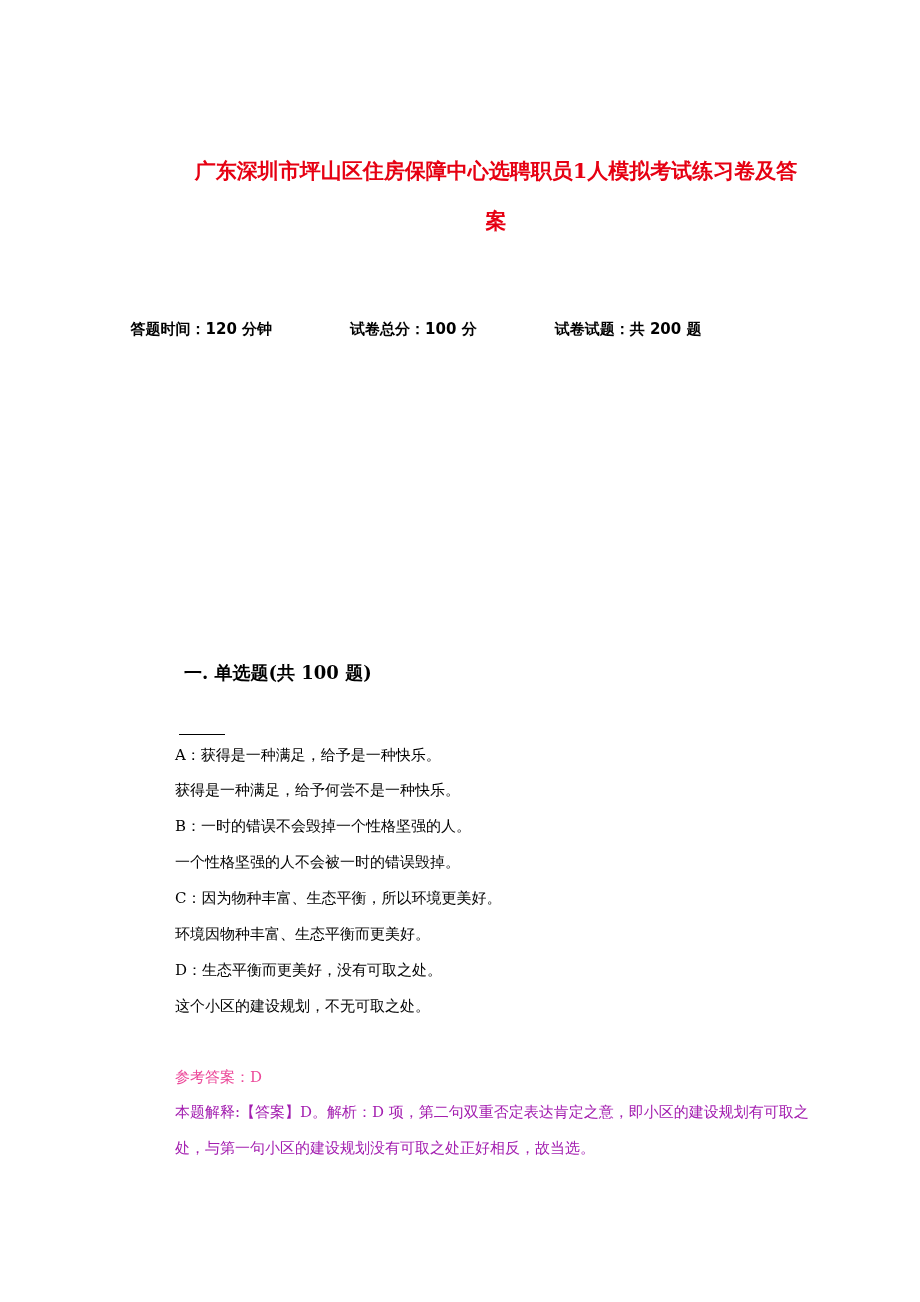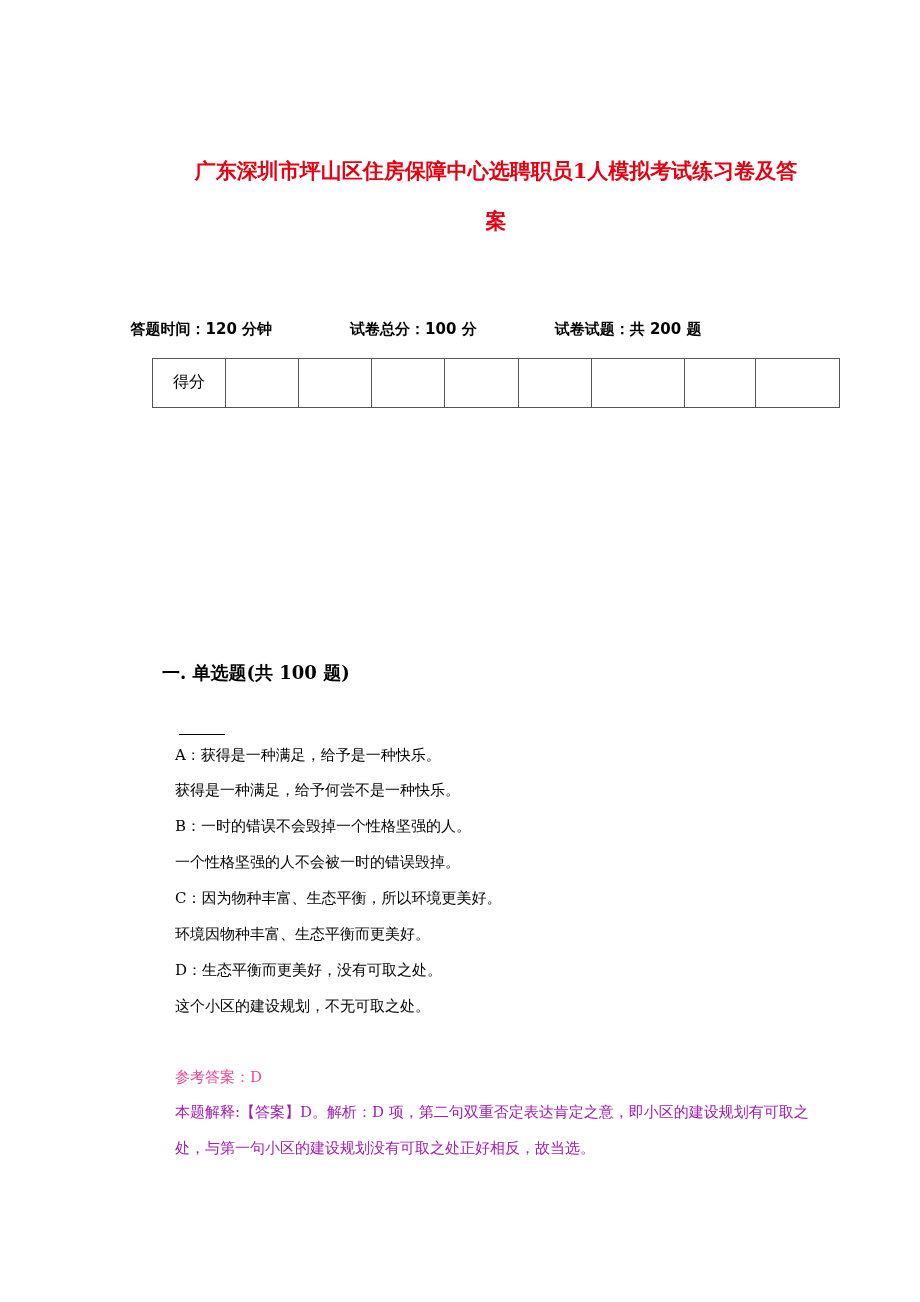--- a/index.html
+++ b/index.html
@@ -28,21 +28,21 @@
       border-collapse: collapse; table-layout: fixed;
       font-family: "DejaVu Sans", "Liberation Sans", sans-serif;
       font-size: 16px;
     }
     table.score td {
       border: 1.5px solid #555; height: 48.5px; text-align: center; vertical-align: middle;
       padding: 0;
     }
 
     .sec-title {
-      position: absolute; left: 126px; top: 626px;
+      position: absolute; left: 148px; top: 626px;
       font-family: "DejaVu Serif", "Liberation Serif", serif;
       font-weight: bold; font-size: 18px; line-height: 22px;
     }
     .line {
       position: absolute; left: 139px;
       font-family: "DejaVu Serif", "Liberation Serif", serif;
       font-size: 15px; line-height: 20px; white-space: nowrap;
     }
     .blank { display: inline-block; width: 46px; border-bottom: 1px solid #000; height: 14px; vertical-align: baseline; margin-left: 4px; }
     .red { color: #ec4899; }
@@ -67,31 +67,20 @@
         <col style="width:73px">
         <col style="width:73px">
         <col style="width:73px">
       <col style="width:74px">
         <col style="width:73px">
         <col style="width:93px">
         <col style="width:71px">
         <col style="width:84px">
     </colgroup>
     <tbody>
-    <tr>
-      <td>得分</td>
-      <td></td>
-      <td></td>
-      <td></td>
-      <td></td>
-      <td></td>
-      <td></td>
-      <td></td>
-      <td></td>
-    </tr>
   </tbody>
     </table>
 
   <div class="sec-title">一. 单选题(共 100 题)</div>
 
   <div class="line" style="top:673px"><span class="blank"></span></div>
 
   <div class="line" style="top:709px">A：获得是一种满足，给予是一种快乐。</div>
   <div class="line" style="top:744px">获得是一种满足，给予何尝不是一种快乐。</div>
   <div class="line" style="top:780px">B：一时的错误不会毁掉一个性格坚强的人。</div>

